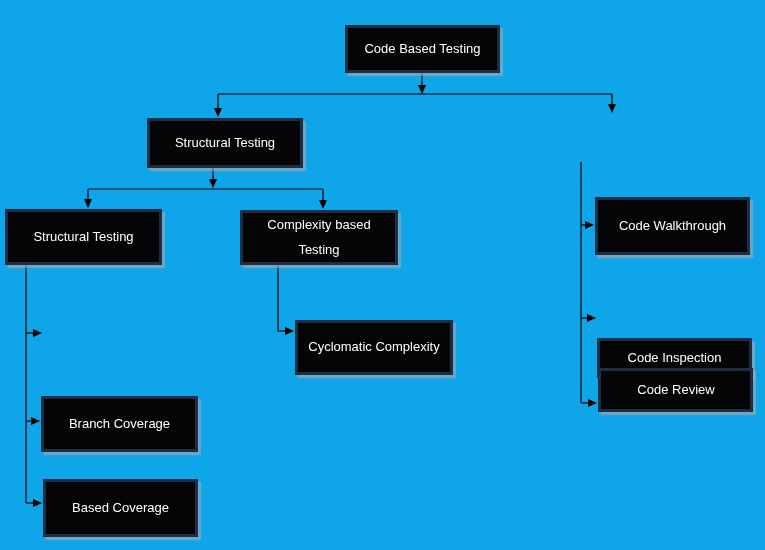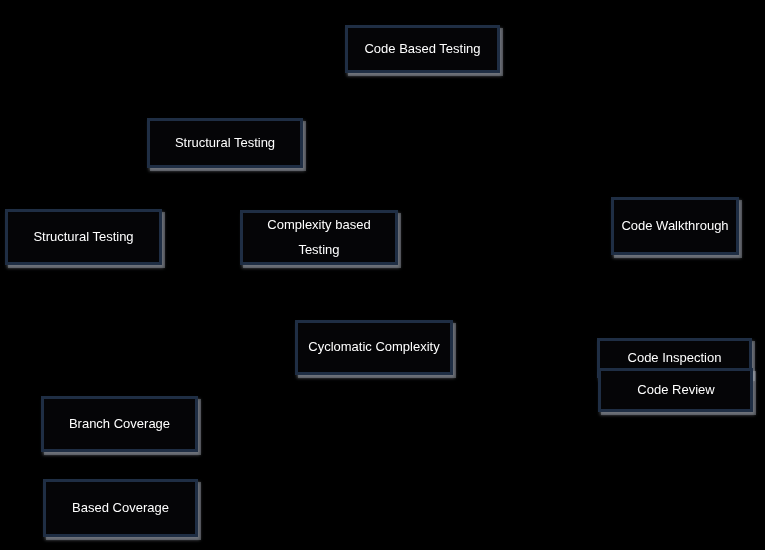--- a/index.html
+++ b/index.html
@@ -5,21 +5,21 @@
   html, body {
     margin: 0;
     padding: 0;
     background: #ffffff;
     font-family: "Liberation Sans", sans-serif;
   }
   .canvas {
     position: relative;
     width: 765px;
     height: 550px;
-    background: #000000;
+    background: #0ea5e9;
     overflow: hidden;
   }
   .connector-layer {
     position: absolute;
     left: 0;
     top: 0;
     width: 765px;
     height: 550px;
     pointer-events: none;
   }
@@ -91,19 +91,19 @@
 
   <div class="node" style="left:240px; top:210px; width:158px; height:55px;">Complexity based Testing</div>
 
 
   <div class="node" style="left:41px; top:396px; width:157px; height:56px;">Branch Coverage</div>
 
   <div class="node" style="left:43px; top:479px; width:155px; height:58px;">Based Coverage</div>
 
   <div class="node" style="left:295px; top:305px; width:158px; height:55px;margin-top:15px;">Cyclomatic Complexity</div>
 
-  <div class="node" style="left:595px; top:197px; width:128px; height:58px;margin-left:16px;">Code Walkthrough</div>
+  <div class="node" style="left:595px; top:197px; width:155px; height:58px;">Code Walkthrough</div>
 
   <div class="node" style="left:597px; top:290px; width:155px; height:40px;margin-top:48px;">Code Inspection</div>
 
   <div class="node" style="left:598px; top:368px; width:155px; height:44px;padding-left:7px;">Code Review</div>
 
 </div>
 
 </body></html>

